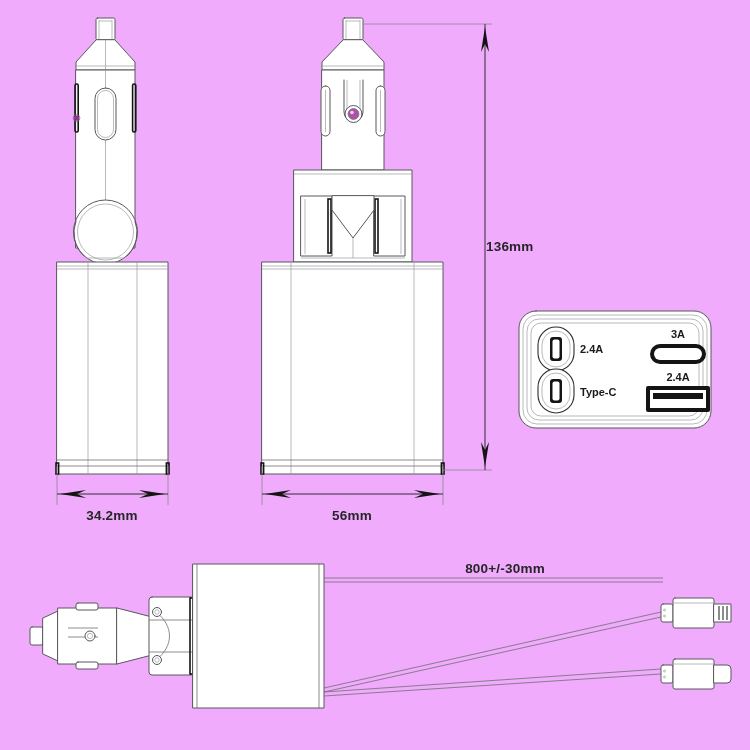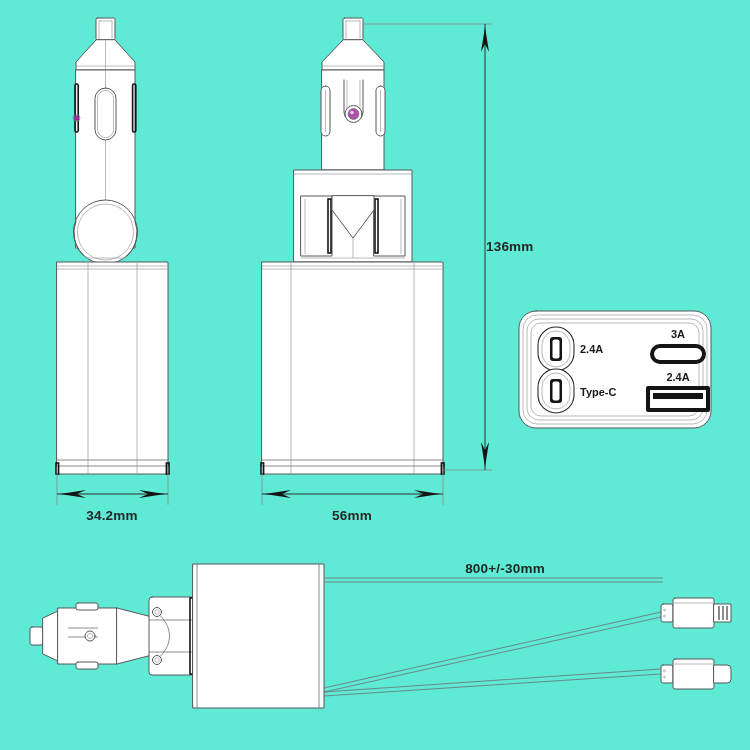--- a/index.html
+++ b/index.html
@@ -8,21 +8,21 @@
     padding: 0;
     background: #ffffff;
   }
   body {
     font-family: "Liberation Sans", sans-serif;
   }
   #sheet {
     position: relative;
     width: 750px;
     height: 750px;
-    background: #5eead4;
+    background: #f0abfc;
     overflow: hidden;
   }
   #drawing {
     position: absolute;
     left: 0;
     top: 0;
     width: 750px;
     height: 750px;
   }
   .dim-text {

